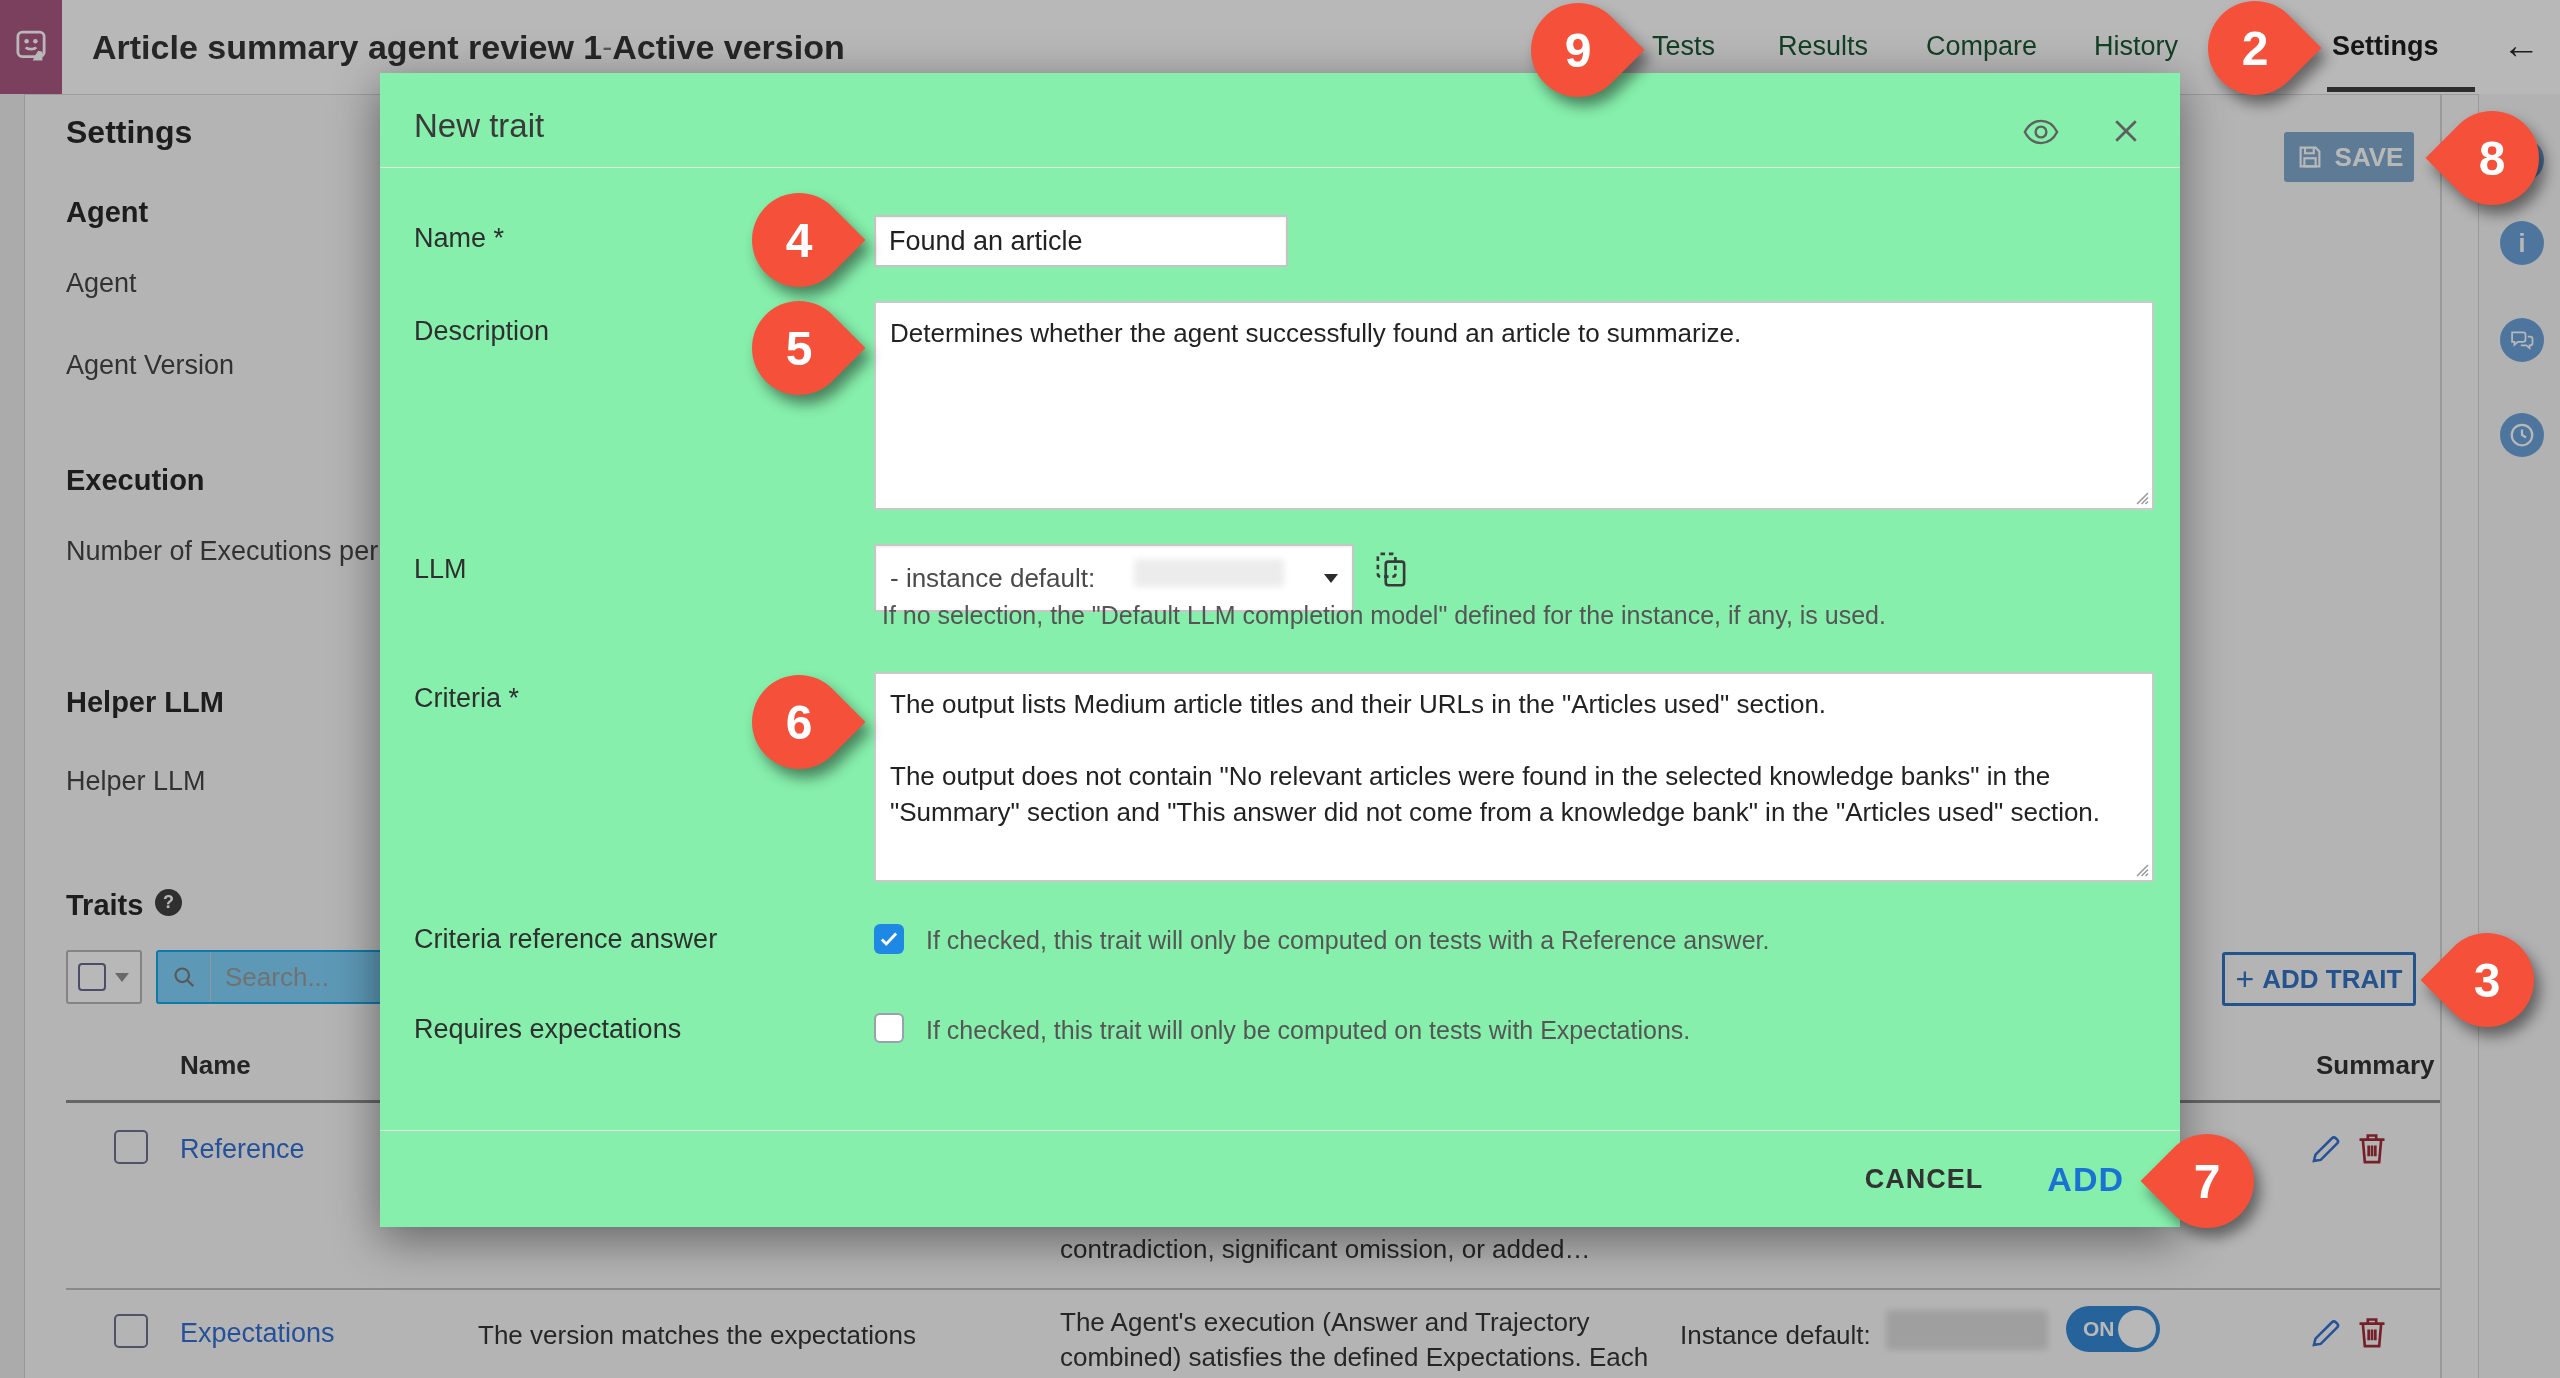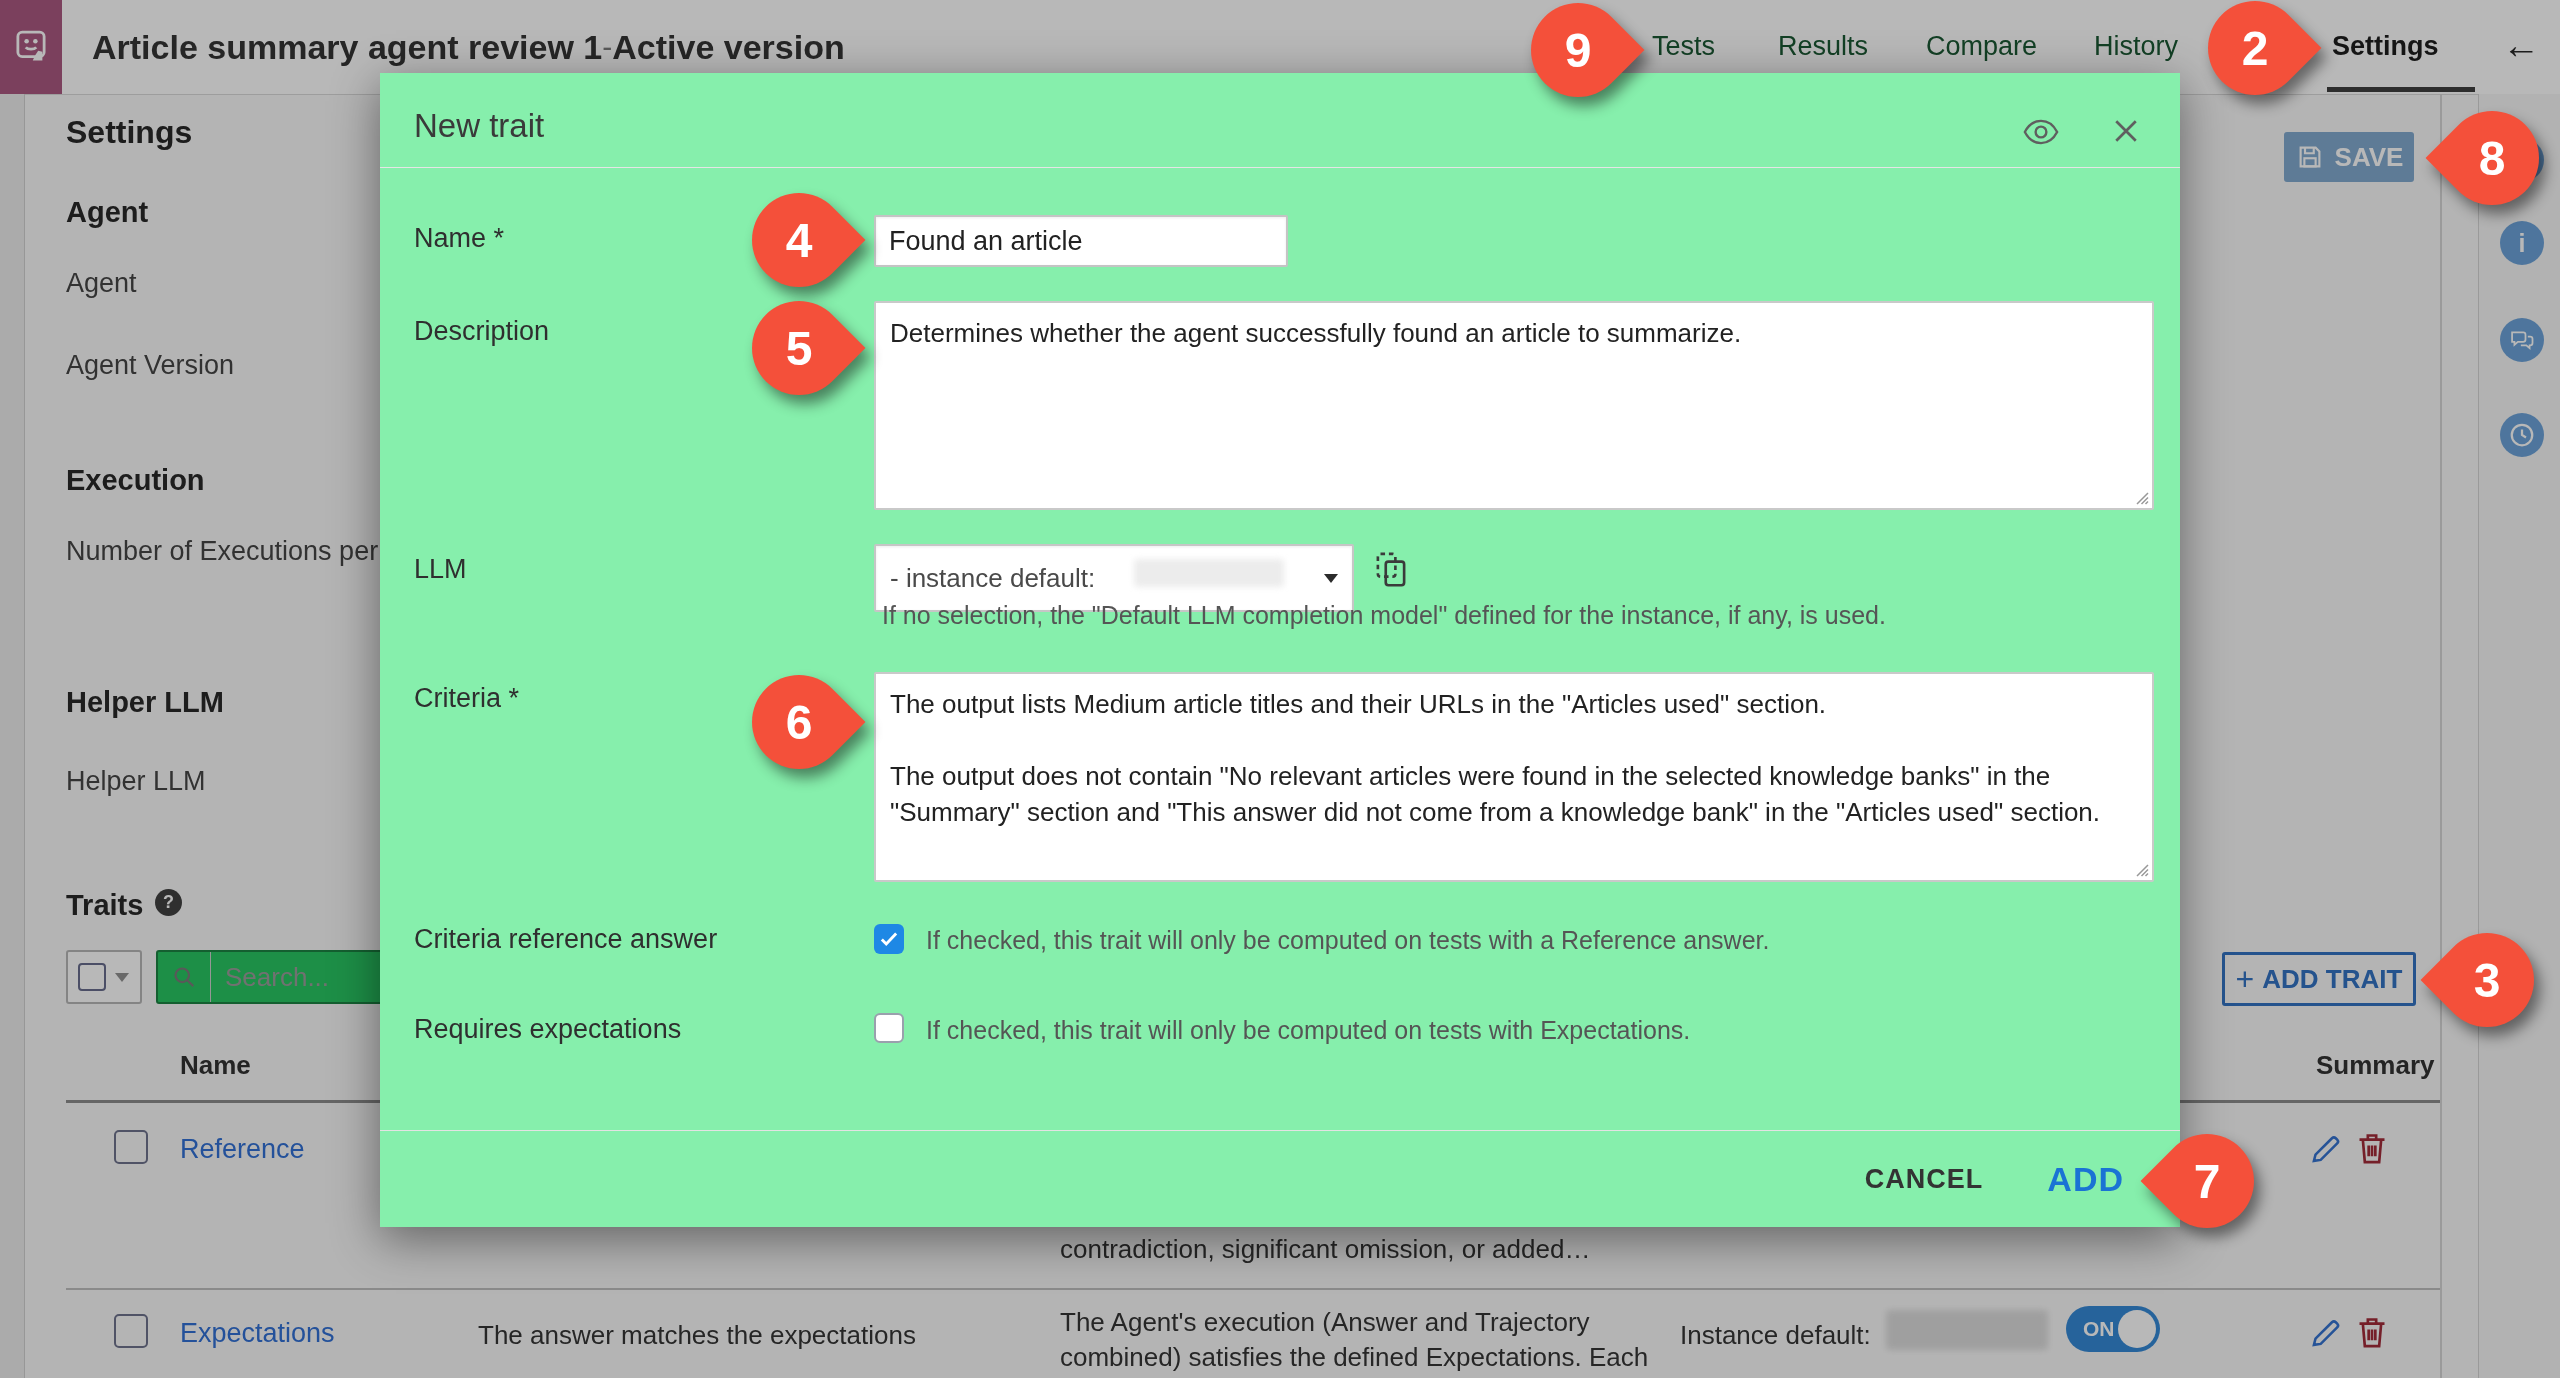--- a/index.html
+++ b/index.html
@@ -22,21 +22,21 @@
   .side-title{left:66px;top:114px;font-size:32px;font-weight:700;color:#222;}
   .side-h{left:66px;font-size:29px;font-weight:700;color:#222;}
   .side-i{left:66px;font-size:27px;color:#3f3f3f;}
   .clip{white-space:nowrap;overflow:hidden;width:314px;}
   .helpdot{left:155px;top:889px;width:27px;height:27px;border-radius:50%;background:#3c3c3c;color:#fff;
            font-size:18px;font-weight:700;display:flex;align-items:center;justify-content:center;}
   .selall{left:66px;top:950px;width:76px;height:54px;background:#fff;border:2px solid #b5b5b5;border-radius:3px;
           display:flex;align-items:center;gap:9px;padding-left:10px;box-sizing:border-box;}
   .selall-box{width:24px;height:24px;border:2.5px solid #63688a;border-radius:4px;}
   .caret{width:0;height:0;border-left:7px solid transparent;border-right:7px solid transparent;border-top:9px solid #8f8f8f;}
-  .searchbox{left:156px;top:950px;width:420px;height:54px;background:#22c55e;border:2px solid #15803d;border-radius:3px;
+  .searchbox{left:156px;top:950px;width:420px;height:54px;background:#7dd3fc;border:2px solid #0ea5e9;border-radius:3px;
              display:flex;align-items:stretch;box-sizing:border-box;justify-content:flex-end;}
   .searchseg{width:52px;display:flex;align-items:center;justify-content:center;border-right:1px solid #cfcfcf;}
   .searchbox input{border:0;outline:0;flex:1;font-size:26px;font-family:"Liberation Sans",sans-serif;color:#444;
                    padding:0 14px;background:transparent;}
   .searchbox input::placeholder{color:#9a9a9a;}
   
   .th{font-size:26px;font-weight:700;color:#2c2c2c;}
   .hdr-line{left:66px;top:1100px;width:2374px;height:3px;background:#8a8a8a;}
   .row-line{left:66px;top:1288px;width:2374px;height:2px;background:#bdbdbd;}
   .rowcb{width:30px;height:30px;border:2px solid #6a6f8a;border-radius:5px;background:transparent;}
@@ -157,21 +157,21 @@
   </svg>
   <svg class="abs" style="left:2352px;top:1128px" width="40" height="40" viewBox="0 0 24 24" fill="none" stroke="#a02433" stroke-width="1.6">
     <path d="M4.5 7h15M9.5 7V4.5h5V7M6.5 7l1.2 13.5h8.6L17.5 7"></path>
       <path d="M10 10.5v6.5M12 10.5v6.5M14 10.5v6.5"></path>
   </svg>
 
   <div class="abs row-line"></div>
 
   <div class="abs rowcb" style="left:114px;top:1314px"></div>
   <div class="abs rowlink" style="left:180px;top:1318px">Expectations</div>
-  <div class="abs celltxt" style="left:478px;top:1318px;white-space:nowrap">The answer matches the expectations</div>
+  <div class="abs celltxt" style="left:478px;top:1318px;white-space:nowrap">The version matches the expectations</div>
   <div class="abs celltxt" style="left:1060px;top:1305px;width:600px">The Agent's execution (Answer and Trajectory combined) satisfies the defined Expectations. Each</div>
   <div class="abs celltxt" style="left:1680px;top:1318px;white-space:nowrap">Instance default:</div>
   <div class="abs redact" style="left:1886px;top:1310px;width:162px;height:40px"></div>
   <div class="abs toggle">
     <span class="onlbl">ON</span>
     <span class="knob"></span>
   </div>
   <svg class="abs" style="left:2306px;top:1314px" width="38" height="38" viewBox="0 0 24 24" fill="none" stroke="#2e6fd0" stroke-width="1.6">
     <path d="M5 19.5l1-3.9L16.4 5.2a1.7 1.7 0 012.4 0l.9.9a1.7 1.7 0 010 2.4L9.3 18.9 5 19.5z"></path>
   </svg>

